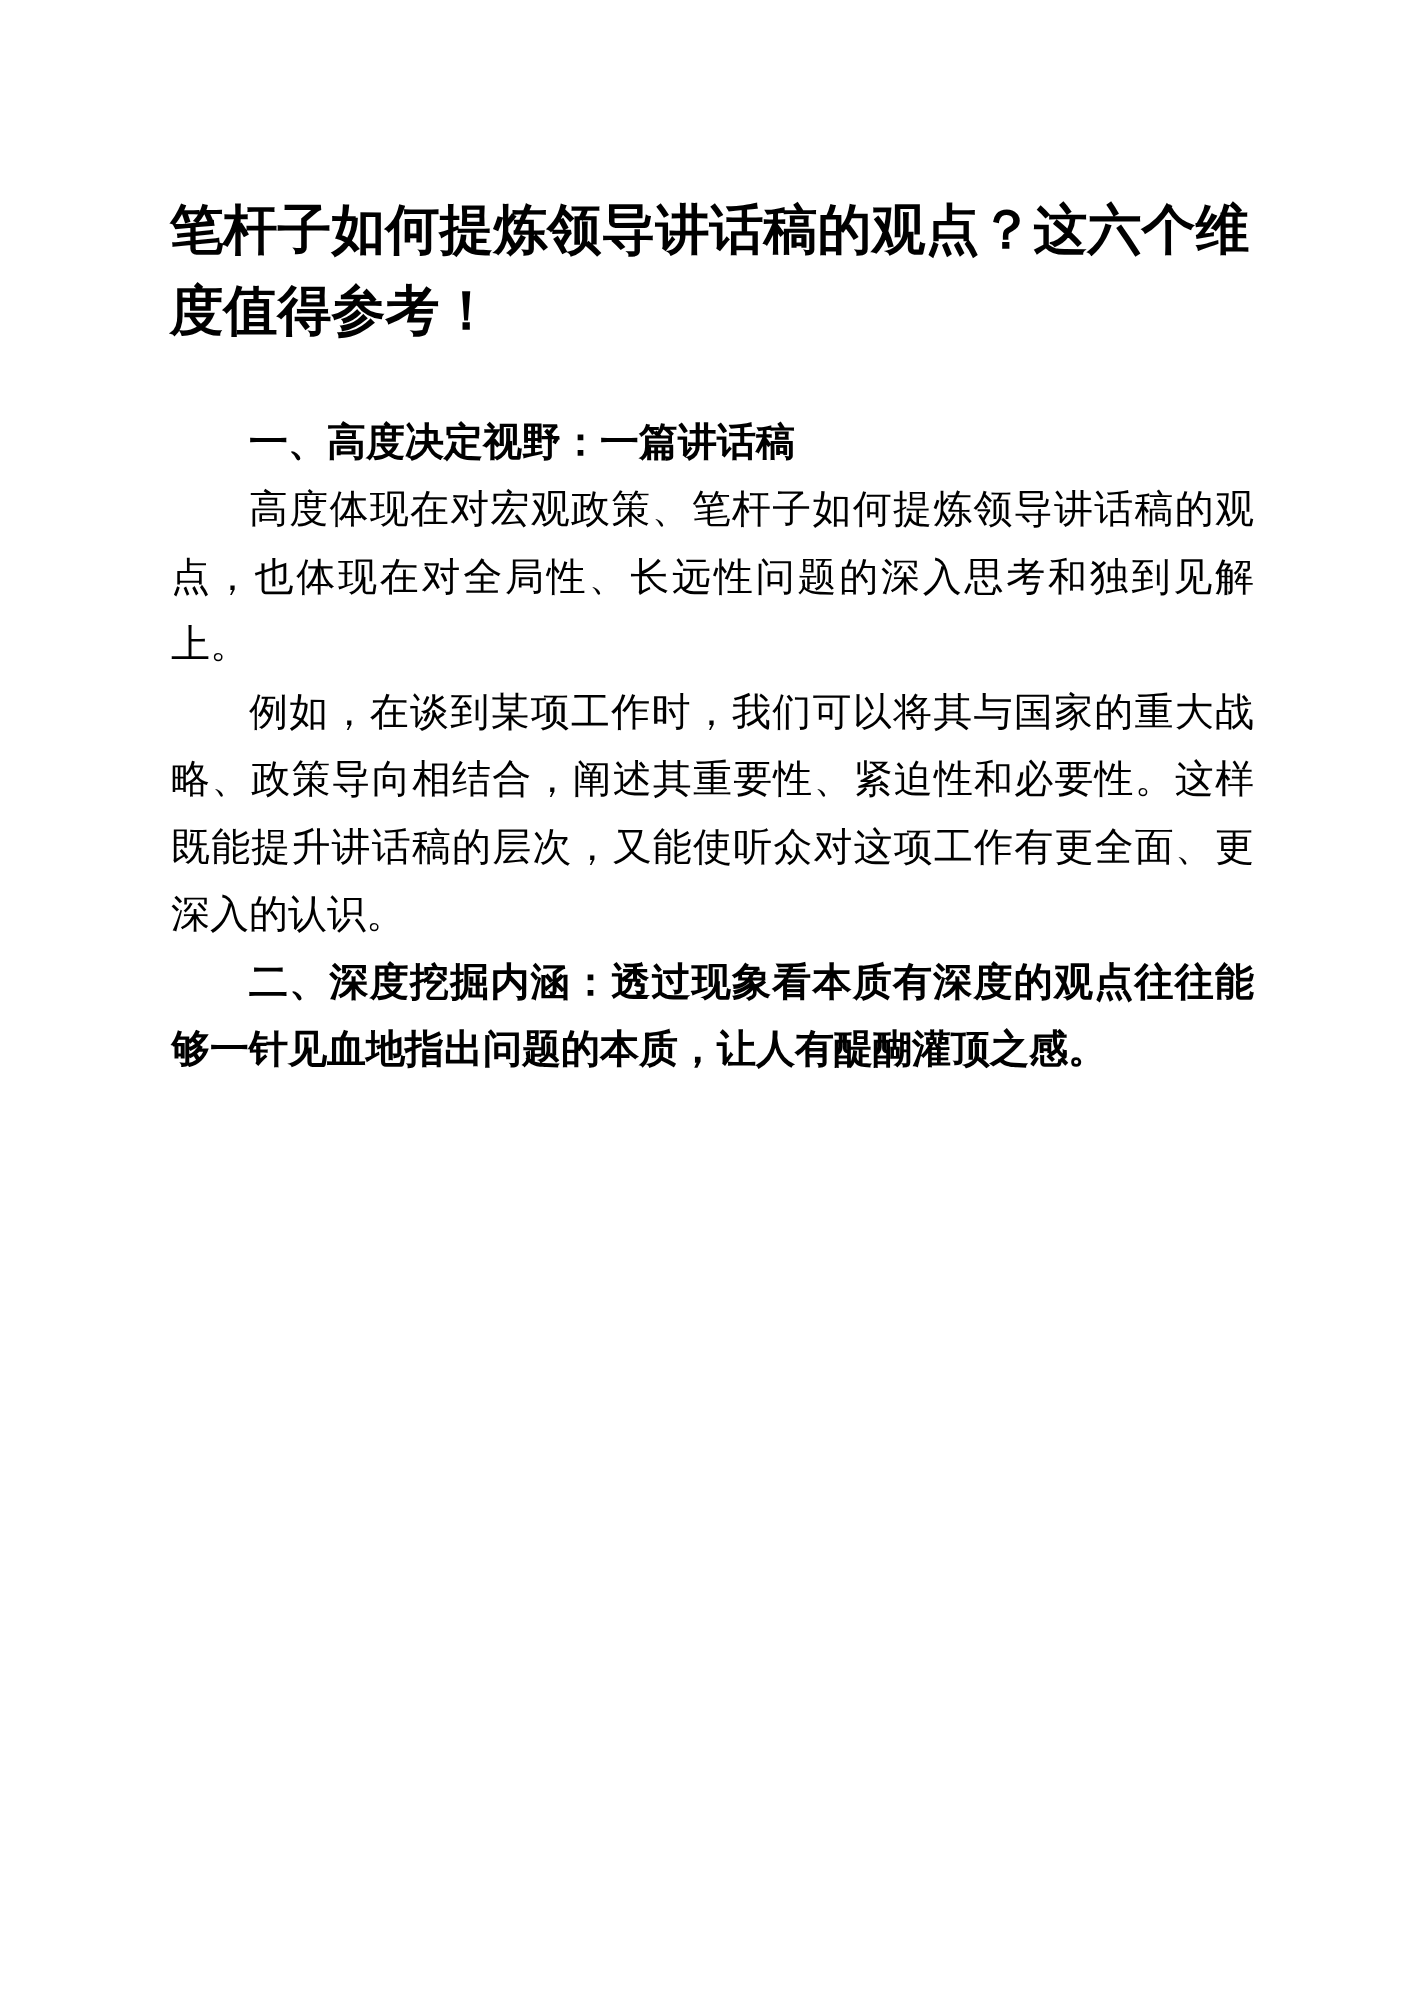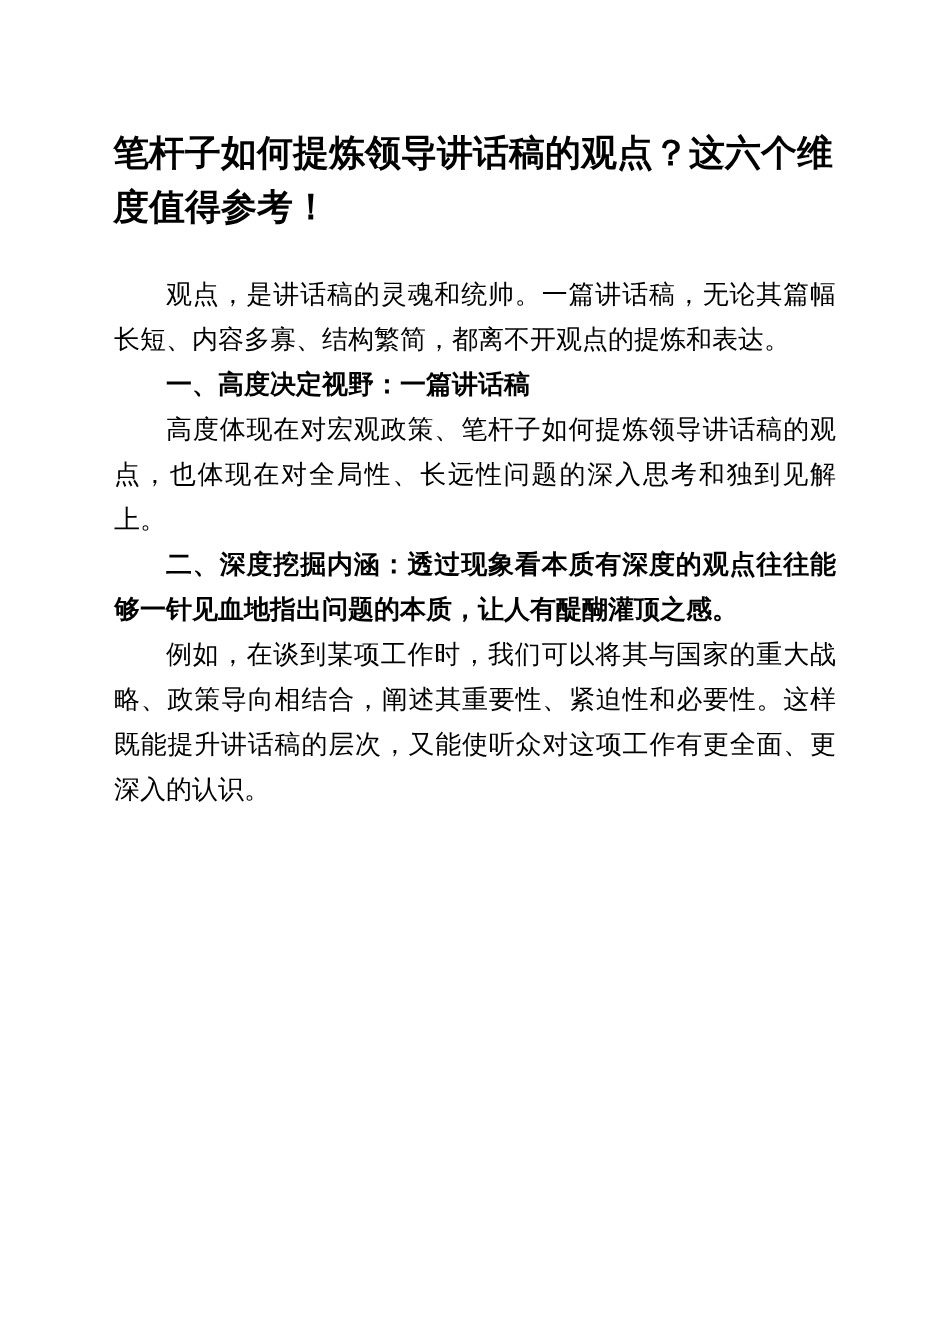--- a/index.html
+++ b/index.html
@@ -45,19 +45,18 @@
     font-weight: bold;
   }
 </style>
 </head>
 <body>
 
 <div class="page">
   <h1 class="doc-title">笔杆子如何提炼领导讲话稿的观点？这六个维度值得参考！</h1>
 
   <div class="doc-body">
-    <p class="para">观点，是讲话稿的灵魂和统帅。一篇讲话稿，无论其篇幅长短、内容多寡、结构繁简，都离不开观点的提炼和表达。</p>
     <p class="para section-heading">一、高度决定视野：一篇讲话稿</p>
     <p class="para">高度体现在对宏观政策、笔杆子如何提炼领导讲话稿的观点，也体现在对全局性、长远性问题的深入思考和独到见解上。</p>
+    <p class="para">例如，在谈到某项工作时，我们可以将其与国家的重大战略、政策导向相结合，阐述其重要性、紧迫性和必要性。这样既能提升讲话稿的层次，又能使听众对这项工作有更全面、更深入的认识。</p>
     <p class="para section-heading">二、深度挖掘内涵：透过现象看本质有深度的观点往往能够一针见血地指出问题的本质，让人有醍醐灌顶之感。</p>
-    <p class="para">例如，在谈到某项工作时，我们可以将其与国家的重大战略、政策导向相结合，阐述其重要性、紧迫性和必要性。这样既能提升讲话稿的层次，又能使听众对这项工作有更全面、更深入的认识。</p>
   </div>
 </div>
 
 </body></html>

